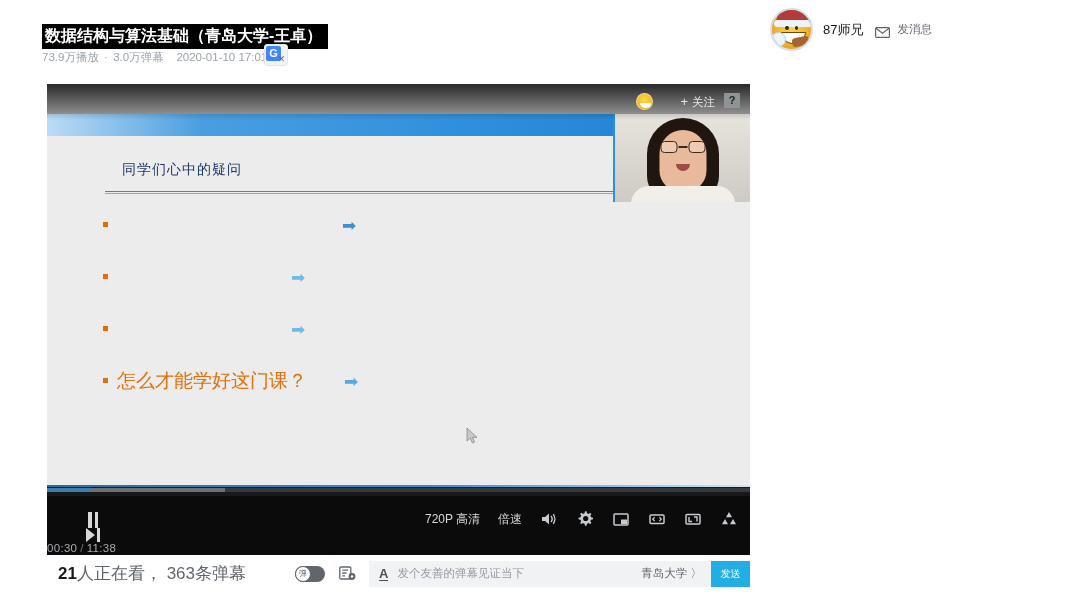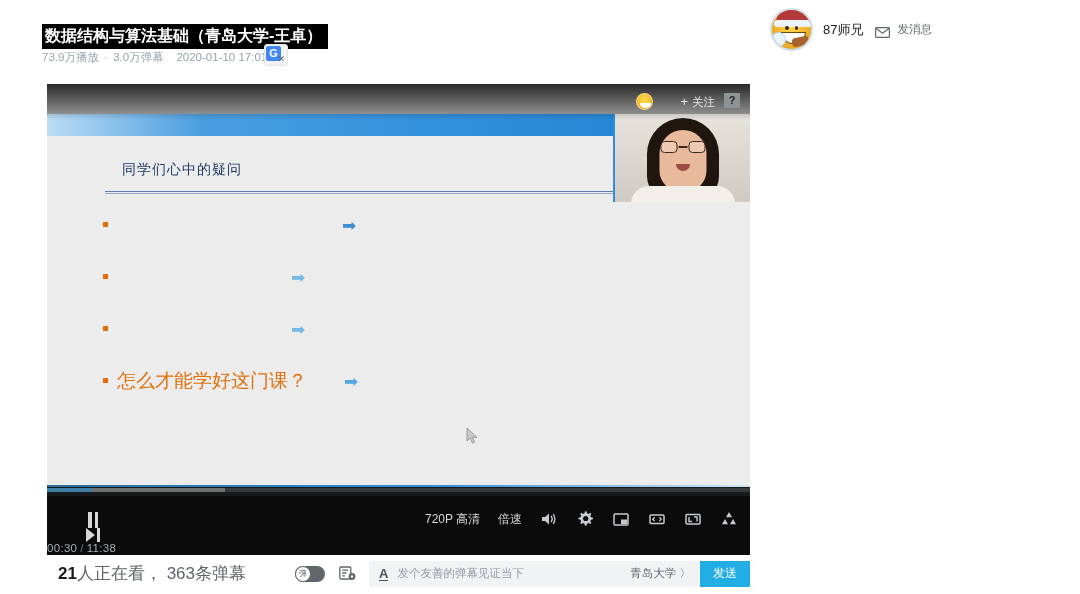--- a/index.html
+++ b/index.html
@@ -227,22 +227,22 @@
     flex: 1; height: 26px; background: #f1f2f3; margin-left: 13px; margin-right: 0;
     display: flex; align-items: center; position: relative;
   }
   .dm-A {
     font-size: 13px; color: #505050; margin-left: 10px; border-bottom: 1.5px solid #505050;
     line-height: 13px; font-weight: bold; cursor: pointer;
   }
   .dm-ph { font-size: 11.5px; color: #9499a0; margin-left: 9px; }
   .dm-etiq { position: absolute; right: 9px; font-size: 11.5px; color: #61666d; white-space: nowrap; cursor: pointer; }
   .dm-send {
-    width: 50px; height: 26px; background: #23ade5; color: #fff;
-    font-size: 12px; display: flex; align-items: center; justify-content: center;
+    width: 39px; height: 26px; background: #23ade5; color: #fff;
+    font-size: 10px; display: flex; align-items: center; justify-content: center;
     cursor: pointer;
   }
 
   
   #right-col { position: absolute; left: 760px; top: 0; width: 320px; height: 594px; background: #fff; }
 
   .up-row { position: absolute; left: 10px; top: 8px; display: flex; align-items: center; }
   .up-ava {
     width: 43px; height: 43px; border-radius: 50%; overflow: hidden; position: relative;
     background: radial-gradient(circle at 50% 45%, #ffd74b 0%, #f2b32b 55%, #d98f17 100%);

